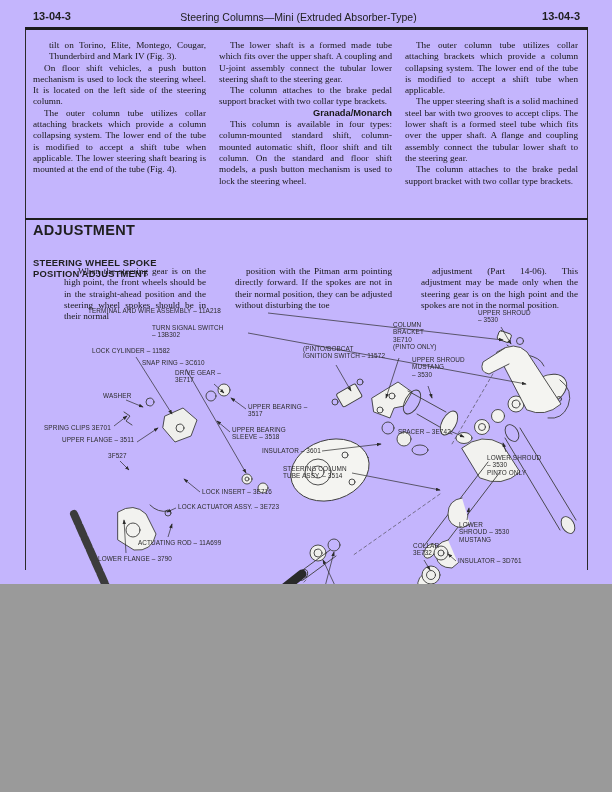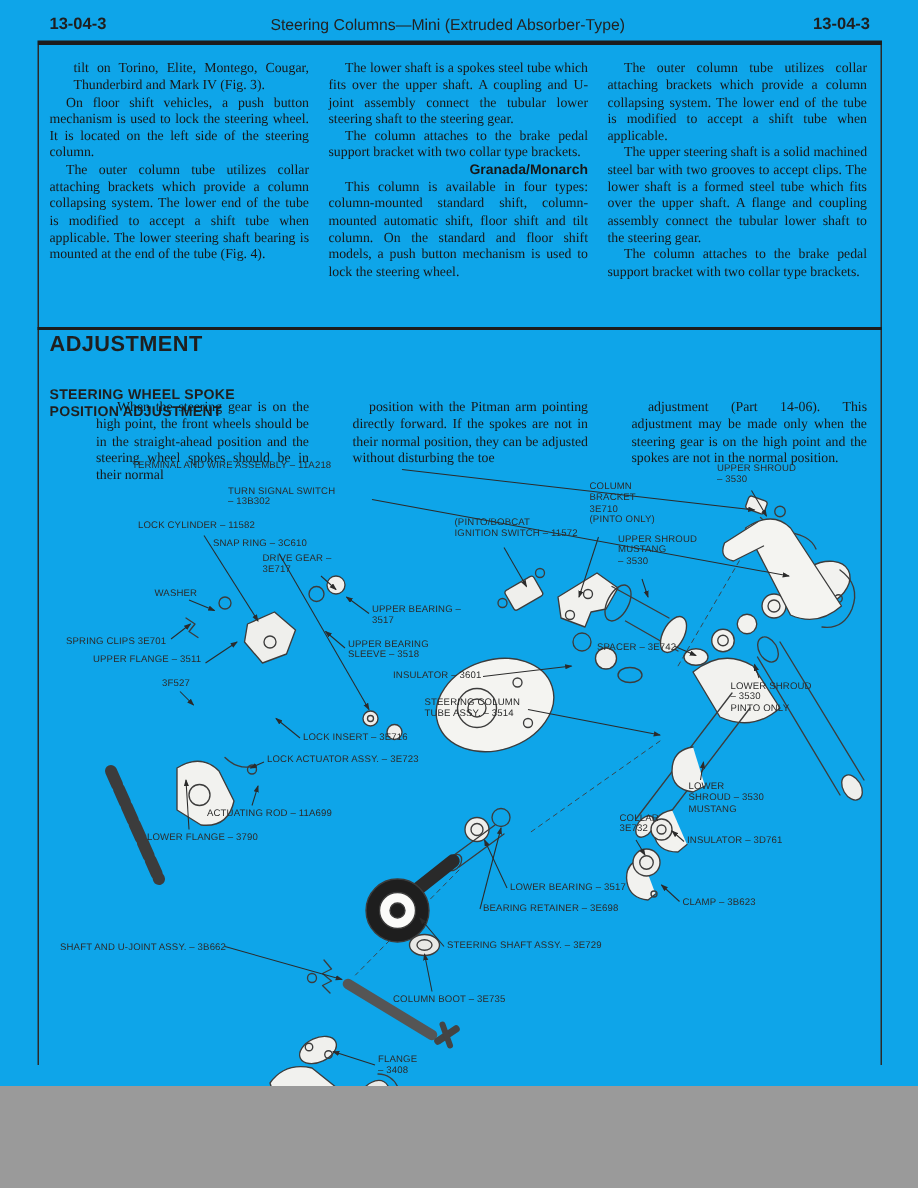--- a/index.html
+++ b/index.html
@@ -1,18 +1,18 @@
 <!DOCTYPE html>
 <html><head>
 <meta charset="utf-8">
 <style>
   html,body{margin:0;padding:0;background:#9a9a9a;}
   .page{
-    position:relative;width:612px;height:724px;margin:0 auto;
-    background:#0ea5e9;color:#1f1f1f;overflow:hidden;
+    position:relative;width:612px;height:584px;margin:0 auto;
+    background:#c4b5fd;color:#1f1f1f;overflow:hidden;
     font-family:"Liberation Serif", serif;
   }
   
   .frame-left,.frame-right{position:absolute;top:30px;bottom:14px;width:1px;background:#2a2a2a;}
   .frame-left{left:25px;}
   .frame-right{left:587px;}
   .frame-bottom{position:absolute;left:25px;right:24px;top:777px;height:1px;background:#2a2a2a;}
 
   
   .hdr{position:absolute;top:10px;left:25px;right:24px;height:16px;
@@ -66,21 +66,21 @@
   </div>
   <div class="hdr-rule"></div>
 
   <div class="cols">
     <div class="col">
       <p class="noindent">tilt on Torino, Elite, Montego, Cougar, Thunderbird and Mark IV (Fig. 3).</p>
       <p>On floor shift vehicles, a push button mechanism is used to lock the steering wheel. It is located on the left side of the steering column.</p>
       <p>The outer column tube utilizes collar attaching brackets which provide a column collapsing system. The lower end of the tube is modified to accept a shift tube when applicable. The lower steering shaft bearing is mounted at the end of the tube (Fig. 4).</p>
     </div>
     <div class="col">
-      <p>The lower shaft is a spokes steel tube which fits over the upper shaft. A coupling and U-joint assembly connect the tubular lower steering shaft to the steering gear.</p>
+      <p>The lower shaft is a formed made tube which fits over the upper shaft. A coupling and U-joint assembly connect the tubular lower steering shaft to the steering gear.</p>
       <p>The column attaches to the brake pedal support bracket with two collar type brackets.</p>
       <p class="subhead">Granada/Monarch</p>
       <p>This column is available in four types: column-mounted standard shift, column-mounted automatic shift, floor shift and tilt column. On the standard and floor shift models, a push button mechanism is used to lock the steering wheel.</p>
     </div>
     <div class="col">
       <p>The outer column tube utilizes collar attaching brackets which provide a column collapsing system. The lower end of the tube is modified to accept a shift tube when applicable.</p>
       <p>The upper steering shaft is a solid machined steel bar with two grooves to accept clips. The lower shaft is a formed steel tube which fits over the upper shaft. A flange and coupling assembly connect the tubular lower shaft to the steering gear.</p>
       <p>The column attaches to the brake pedal support bracket with two collar type brackets.</p>
     </div>
   </div>

